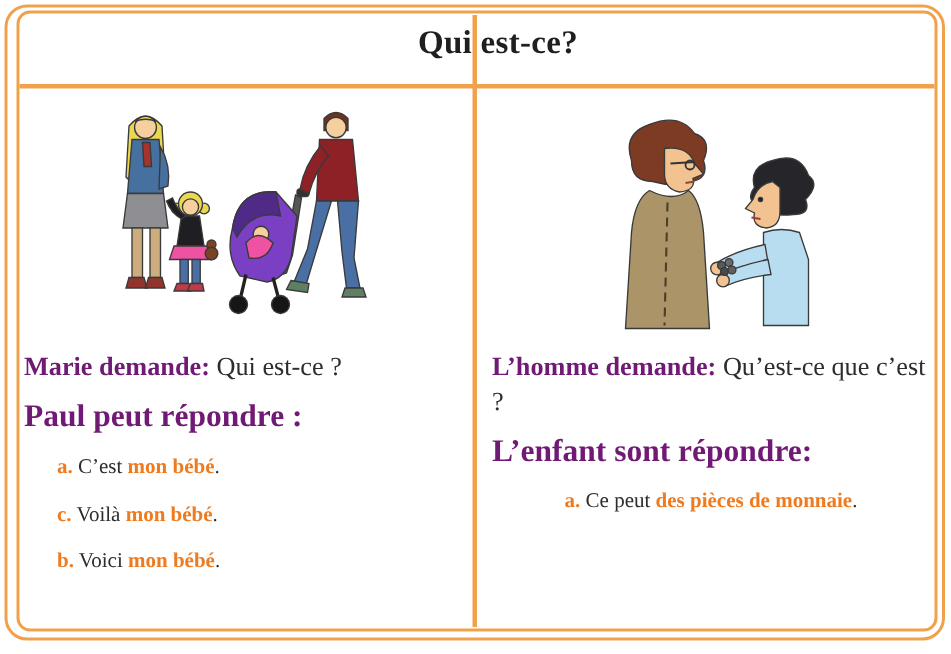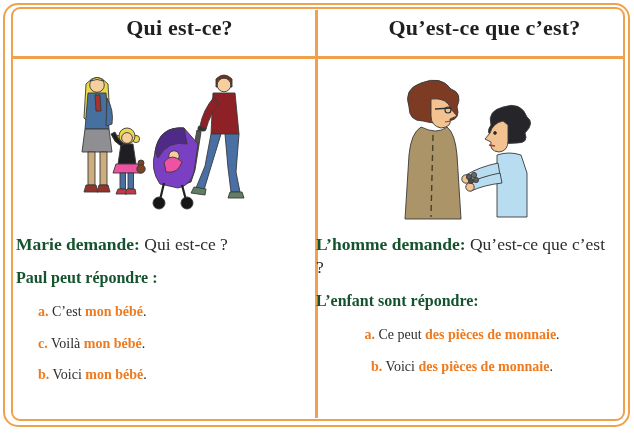--- a/index.html
+++ b/index.html
@@ -26,44 +26,43 @@
   .header-rule {
     position:absolute; top:56px; left:13px; right:11px; height:0;
     border-top:3px solid #f0a14b;
   }
   .v-divider {
     position:absolute; left:315px; top:10px; bottom:18px; width:3px;
     background:#f0a14b;
   }
   .col { position:absolute; top:62px; }
   .col-left  { left:15px;  width:298px; }
-  .col-right { left:315px; width:294px;font-family:Liberation Serif, serif; }
+  .col-right { left:327px; width:294px;font-family:Liberation Serif, serif; }
   .figure {
     height:163px; display:flex; align-items:flex-end; justify-content:center;
   }
   .qline { margin:8px 0 0 1px; font-size:17.5px; line-height:23px; }
-  .qline b, .aline b { font-weight:bold; color:#14532d;margin-top:40px; }
-  .aline { margin:10px 0 0 1px; font-size:16px; line-height:23px; }
+  .qline b, .aline b { font-weight:bold; color:#701a75;margin-top:40px; }
+  .aline { margin:10px 0 0 1px; font-size:21px; line-height:23px; }
   .items { margin-top:7px; }
   .item  { margin:0; font-size:14px; line-height:31.5px; white-space:nowrap; }
   .col-left  .item { padding-left:23px; }
   .col-right .item { text-align:center; }
   .letter, .hl { color:#ee7b20; font-weight:bold; }
   svg .outline { stroke:#3a3a3a; stroke-width:0.9; }
 </style>
 </head>
 <body>
 
 <div class="card">
   <div class="outer-border"></div>
   <div class="inner-border"></div>
 
   <div class="header-row">
     <div class="header">Qui est-ce?</div>
-    <div class="header">Qu’est-ce que c’est?</div>
   </div>
   <div class="header-rule"></div>
   <div class="v-divider"></div>
 
   <div class="col col-left">
     <div class="figure">
       <svg width="208" height="155" viewBox="0 0 208 155">
 
         <g class="outline">
           <path d="M26,14 Q37,1 48,14 L50,48 Q45,53 43,47 L44,24 L30,24 L31,47 Q28,53 24,48 Z" fill="#ecd84f"></path>
@@ -158,16 +157,15 @@
             <circle cx="104" cy="106" r="2.6" fill="#4a4a4a"></circle>
             <circle cx="109" cy="105" r="2.6" fill="#5f5f5f"></circle>
           </g>
         </g>
       </svg>
     </div>
     <p class="qline"><b>L’homme demande:</b><span> Qu’est-ce que c’est ?</span></p>
     <p class="aline"><b>L’enfant sont répondre:</b></p>
     <div class="items">
       <p class="item"><span class="letter">a.</span><span> Ce peut </span><span class="hl">des pièces de monnaie</span><span>.</span></p>
-      <p class="item"><span class="letter">b.</span><span> Voici </span><span class="hl">des pièces de monnaie</span><span>.</span></p>
     </div>
   </div>
 </div>
 
 </body></html>

